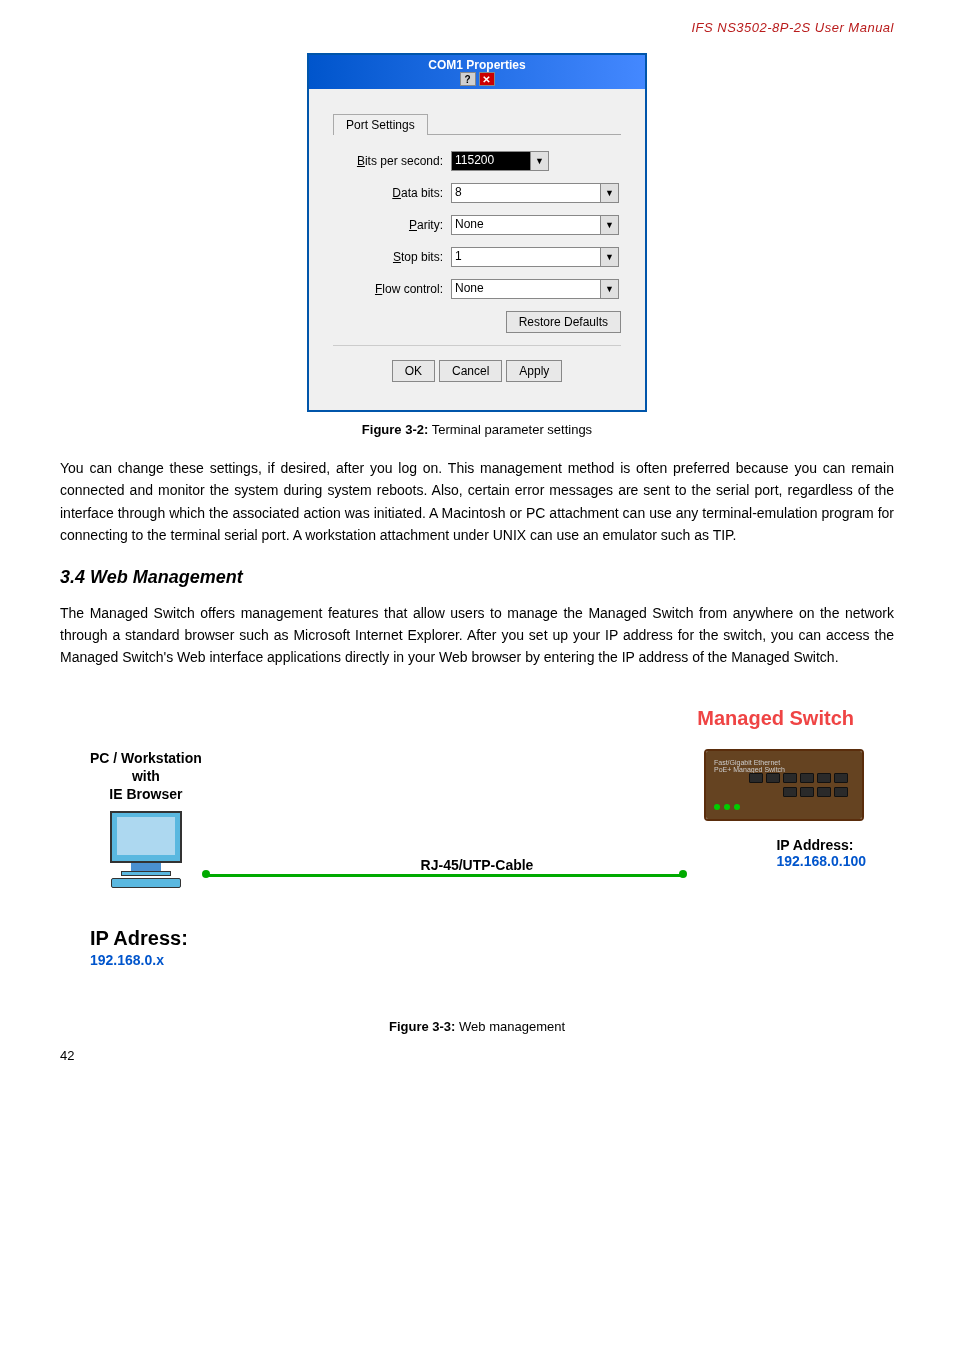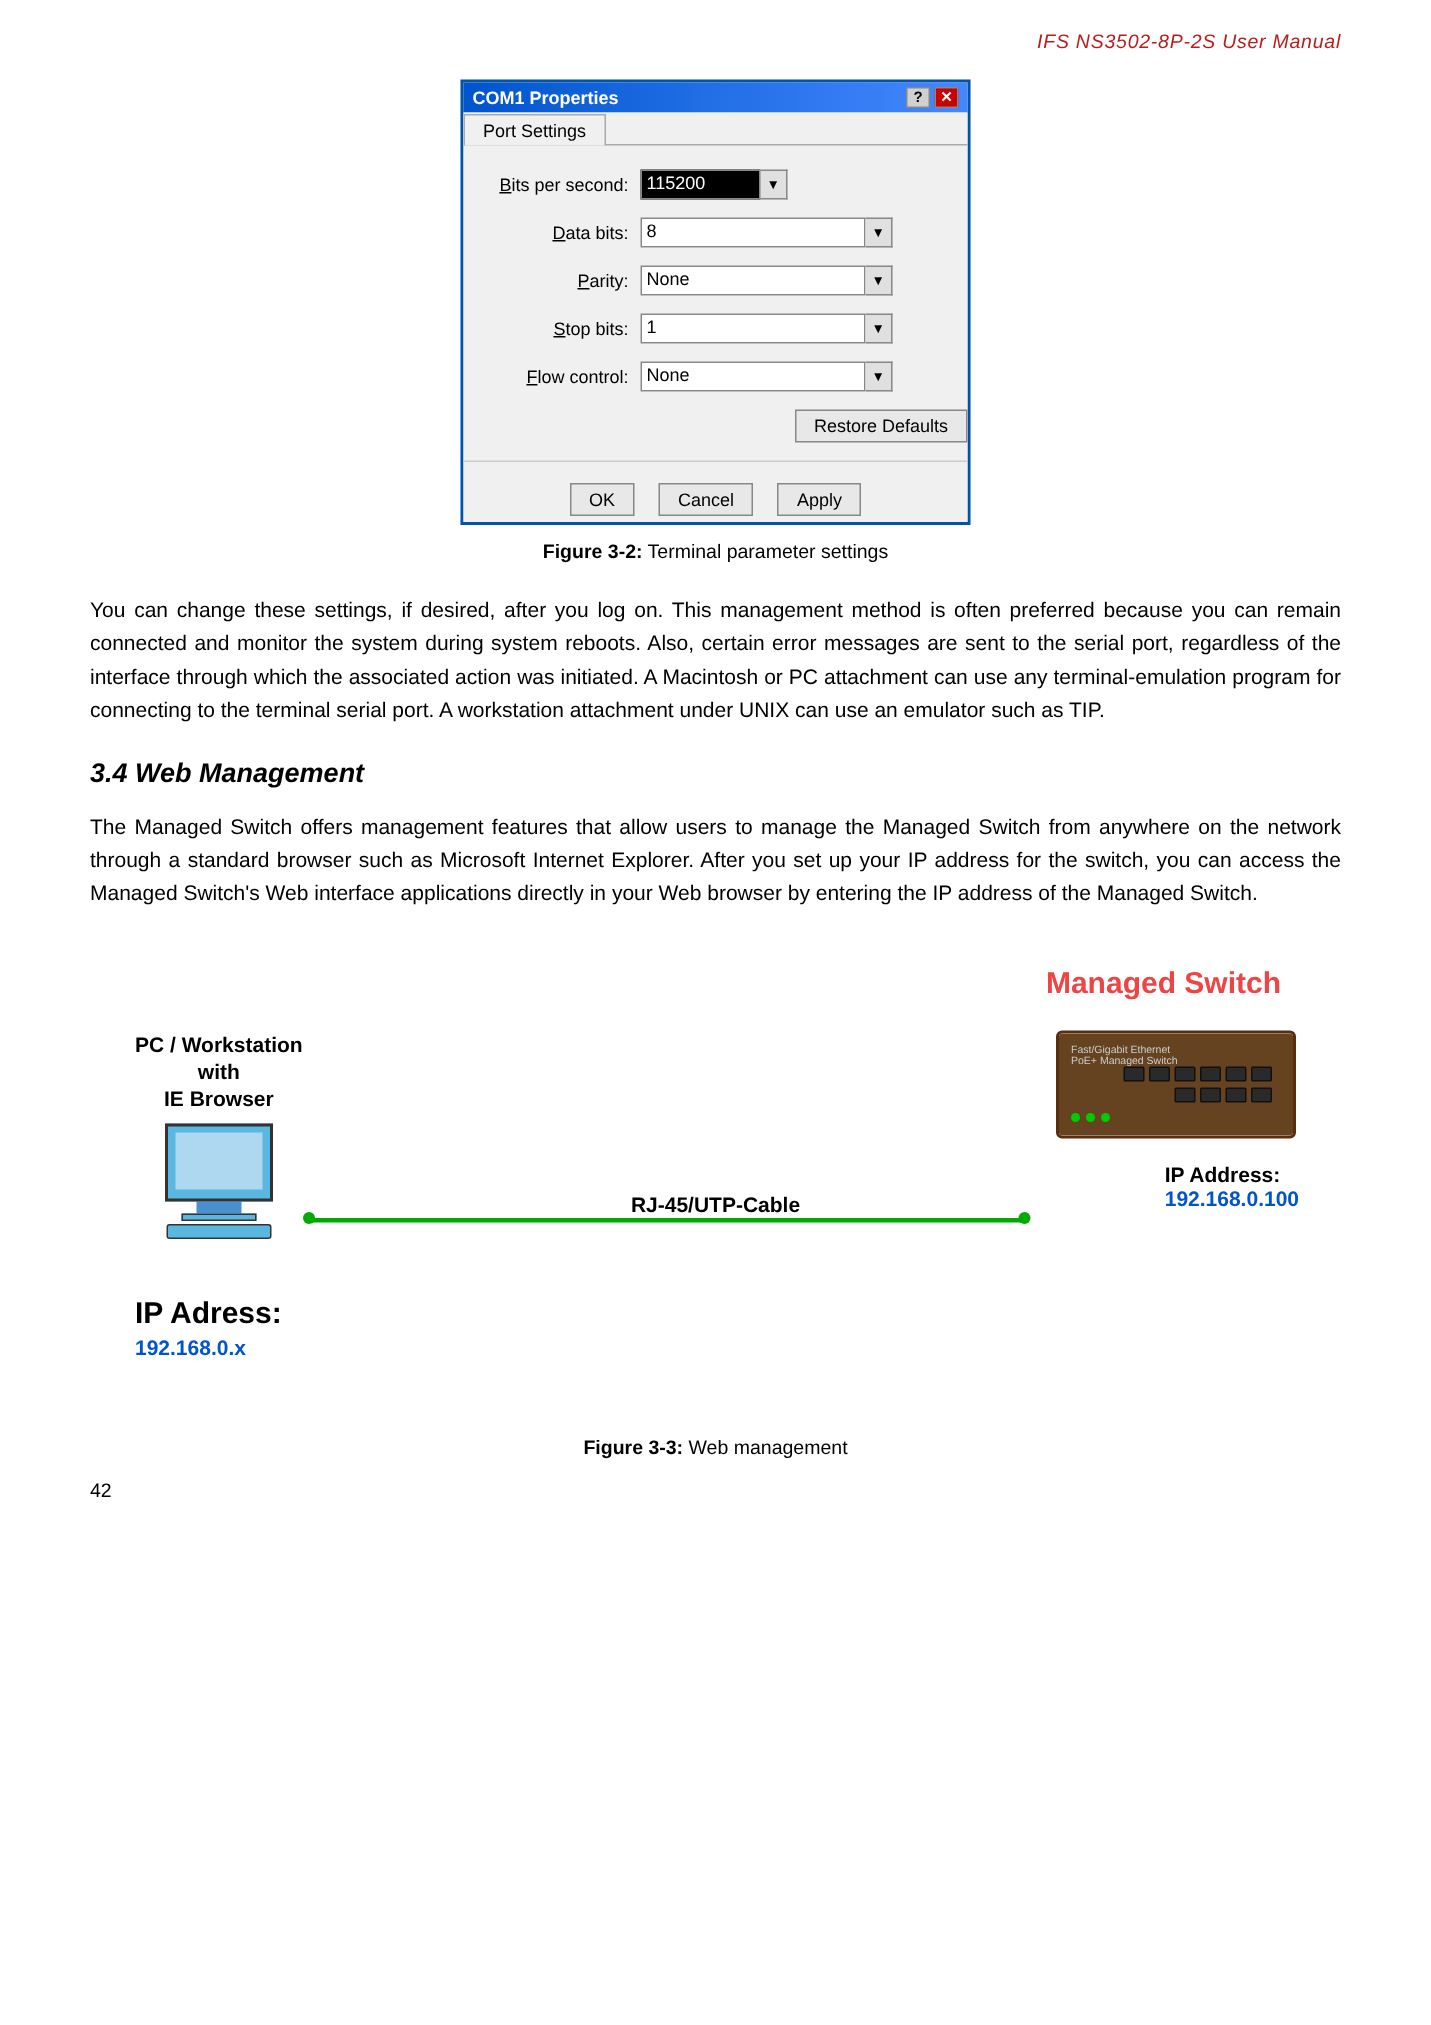--- a/index.html
+++ b/index.html
@@ -37,40 +37,41 @@
     }
     .dialog-titlebar {
       background: linear-gradient(to right, #0055cc, #4488ff);
       color: #fff;
       display: flex;
       align-items: center;
       justify-content: space-between;
       padding: 3px 6px;
       font-size: 12px;
       font-weight: bold;
+      flex-direction: column;
     }
     .dialog-titlebar-buttons {
       display: flex;
       gap: 3px;
     }
     .title-btn {
       width: 16px;
       height: 14px;
       background: #d0d0d0;
       border: 1px solid #888;
       font-size: 10px;
       display: flex;
       align-items: center;
       justify-content: center;
       cursor: pointer;
       color: #000;
     }
     .title-btn.close { background: #cc0000; color: #fff; }
     .dialog-body {
-      padding: 0;
+      padding: 24px;
       background: #f0f0f0;
     }
     .tab-bar {
       display: flex;
       border-bottom: 1px solid #aaa;
       margin-bottom: 16px;
     }
     .tab {
       padding: 3px 12px;
       background: #e8e8e8;
@@ -139,21 +140,21 @@
     .win-btn {
       background: #e8e8e8;
       border: 1px solid #888;
       padding: 3px 12px;
       font-size: 12px;
       cursor: pointer;
     }
     .dialog-footer {
       display: flex;
       justify-content: center;
-      gap: 16px;
+      gap: 4px;
       padding: 6px 0 4px;
     }
 
     
     .figure-caption {
       text-align: center;
       font-size: 13px;
       margin-bottom: 20px;
     }
     .figure-caption strong {

